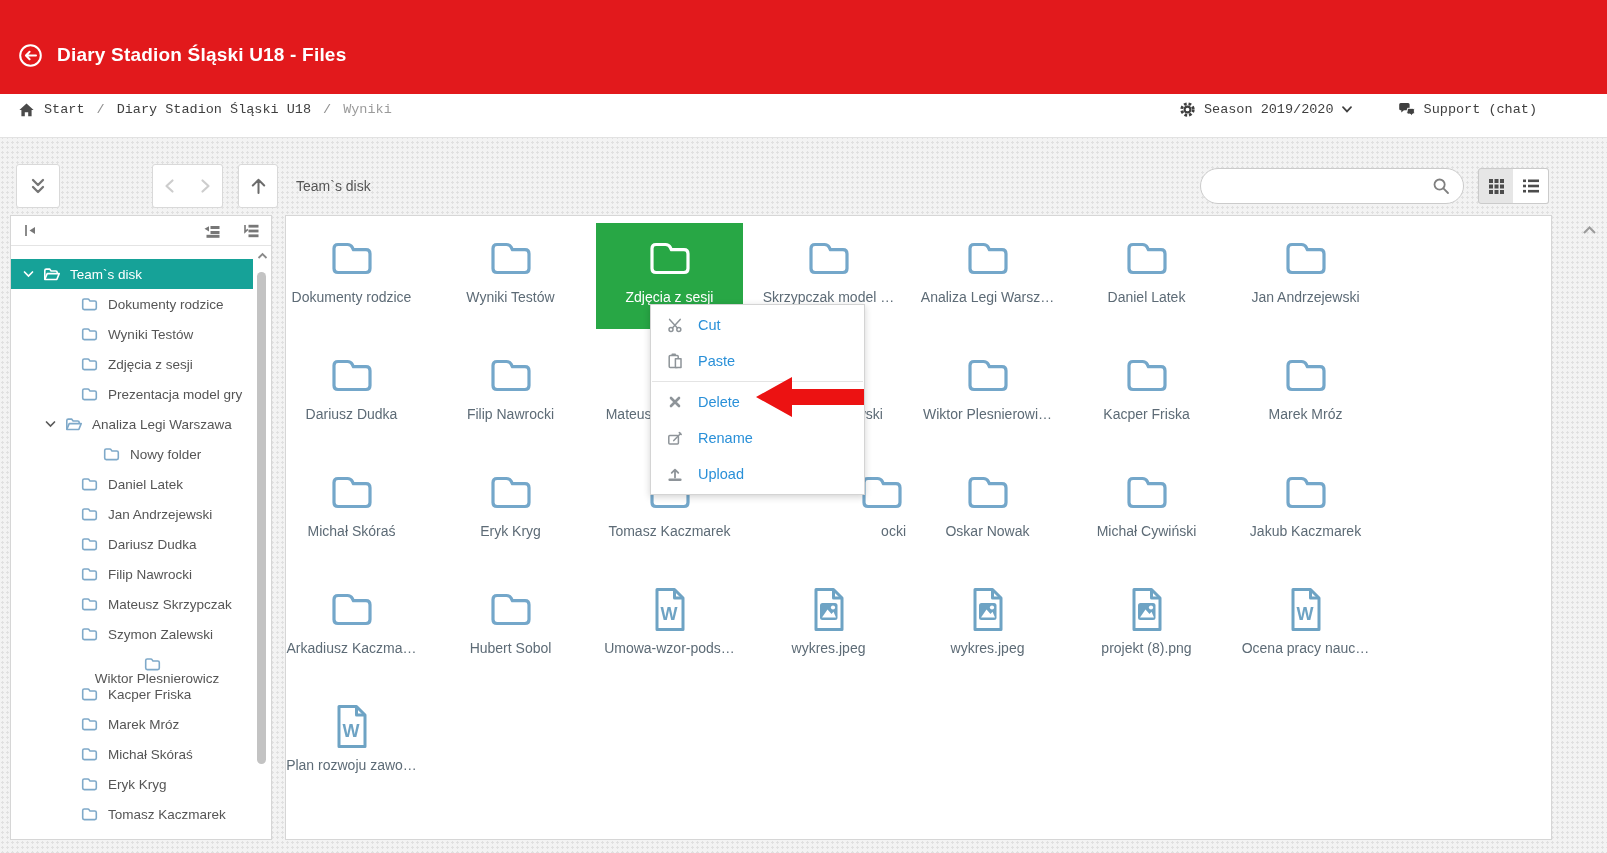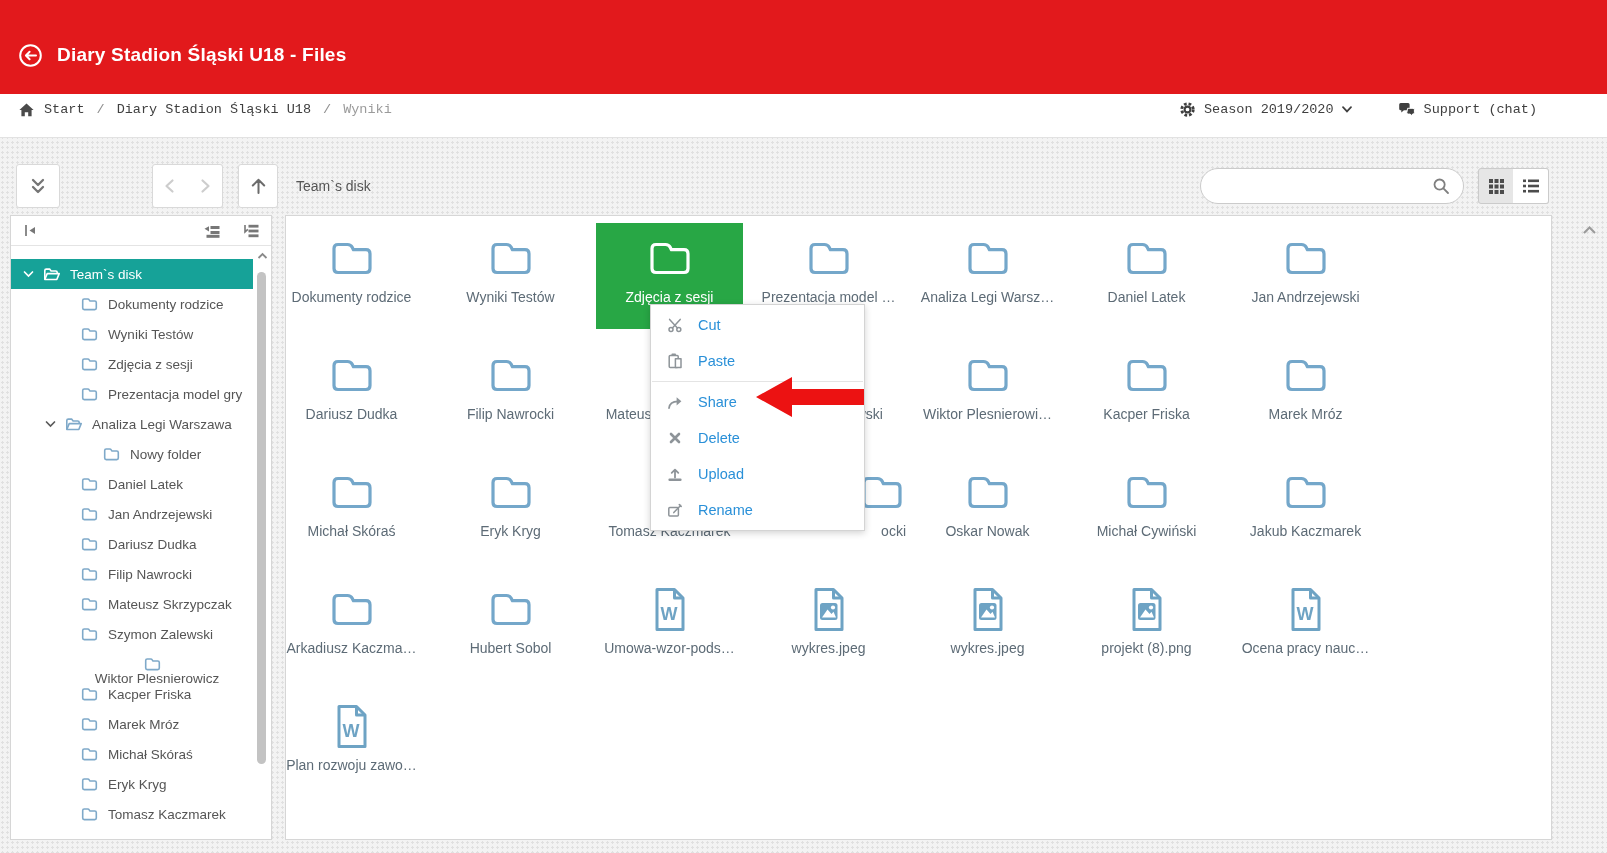--- a/index.html
+++ b/index.html
@@ -621,21 +621,21 @@
         <div class="cell">
     <div class="tile">
       <span class="gicon">
         <span style="display:flex">
           <svg width="48" height="39" viewBox="0 0 48 39">
                   <path d="M10 5.5 h9.4 q3.4 0 4.8 2.8 l1.2 2.4 H38 q4 0 4 4 v14.8 q0 4-4 4 H10 q-4 0-4-4 V9.5 q0-4 4-4 Z" fill="none" stroke="#74a7ca" stroke-width="3.2" stroke-linejoin="round"></path>
                 </svg>
         </span>
 
       </span>
-      <div class="glabel">Prezentacja model …</div>
+      <div class="glabel">Skrzypczak model …</div>
     </div>
   </div>
         <div class="cell">
     <div class="tile">
       <span class="gicon">
         <span style="display:flex">
           <svg width="48" height="39" viewBox="0 0 48 39">
                   <path d="M10 5.5 h9.4 q3.4 0 4.8 2.8 l1.2 2.4 H38 q4 0 4 4 v14.8 q0 4-4 4 H10 q-4 0-4-4 V9.5 q0-4 4-4 Z" fill="none" stroke="#74a7ca" stroke-width="3.2" stroke-linejoin="round"></path>
                 </svg>
         </span>
@@ -1009,65 +1009,52 @@
       </span>
 
     </span>
     <span class="ctx-label">Paste</span>
   </div>
         <div class="menu-sep"></div>
         <div class="ctx-item">
     <span class="mi">
 
       <span style="display:flex">
-        <svg width="16" height="15" viewBox="0 0 16 15">
-                <path d="M2 13.2 C2.5 7.6 6.3 6.3 11 6.3" fill="none" stroke="#8e9499" stroke-width="1.7" stroke-linecap="round"></path>
-                <polygon points="9.6,2.2 14.4,6.3 9.6,10.4" fill="#8e9499"></polygon>
-              </svg>
-      </span>
-
-    </span>
-    <span class="ctx-label">Share</span>
+        <svg width="14" height="14" viewBox="0 0 14 14">
+                <path d="M3 3 L11 11 M11 3 L3 11" stroke="#8e9499" stroke-width="2.6" stroke-linecap="round"></path>
+              </svg>
+      </span>
+
+    </span>
+    <span class="ctx-label">Delete</span>
   </div>
         <div class="ctx-item">
     <span class="mi">
 
       <span style="display:flex">
-        <svg width="14" height="14" viewBox="0 0 14 14">
-                <path d="M3 3 L11 11 M11 3 L3 11" stroke="#8e9499" stroke-width="2.6" stroke-linecap="round"></path>
-              </svg>
-      </span>
-
-    </span>
-    <span class="ctx-label">Delete</span>
+        <svg width="16" height="15" viewBox="0 0 16 15">
+                <rect x="1.8" y="4.6" width="9.6" height="8.4" rx="1" fill="none" stroke="#8e9499" stroke-width="1.5"></rect>
+                <path d="M6.8 9.6 L13.6 2.4 M12.3 1.6 l1.9 1.9" stroke="#8e9499" stroke-width="1.5" stroke-linecap="round"></path>
+              </svg>
+      </span>
+
+    </span>
+    <span class="ctx-label">Rename</span>
   </div>
         <div class="ctx-item">
     <span class="mi">
 
       <span style="display:flex">
         <svg width="16" height="16" viewBox="0 0 16 16">
                 <path d="M8 11.5 V3.6 M8 3.6 L4.7 6.9 M8 3.6 l3.3 3.3" fill="none" stroke="#8e9499" stroke-width="1.8" stroke-linecap="round" stroke-linejoin="round"></path>
                 <path d="M2.6 13.8 h10.8" stroke="#8e9499" stroke-width="2.4" stroke-linecap="round"></path>
               </svg>
       </span>
     </span>
     <span class="ctx-label">Upload</span>
-  </div>
-        <div class="ctx-item">
-    <span class="mi">
-
-      <span style="display:flex">
-        <svg width="16" height="15" viewBox="0 0 16 15">
-                <rect x="1.8" y="4.6" width="9.6" height="8.4" rx="1" fill="none" stroke="#8e9499" stroke-width="1.5"></rect>
-                <path d="M6.8 9.6 L13.6 2.4 M12.3 1.6 l1.9 1.9" stroke="#8e9499" stroke-width="1.5" stroke-linecap="round"></path>
-              </svg>
-      </span>
-
-    </span>
-    <span class="ctx-label">Rename</span>
   </div>
       </div>
 
     <div class="red-arrow">
       <svg width="108" height="44" viewBox="0 0 108 44">
           <polygon points="0,22 36,2 36,14 108,14 108,30 36,30 36,42" fill="#ec1212"></polygon>
         </svg>
     </div>
   </div>
 

